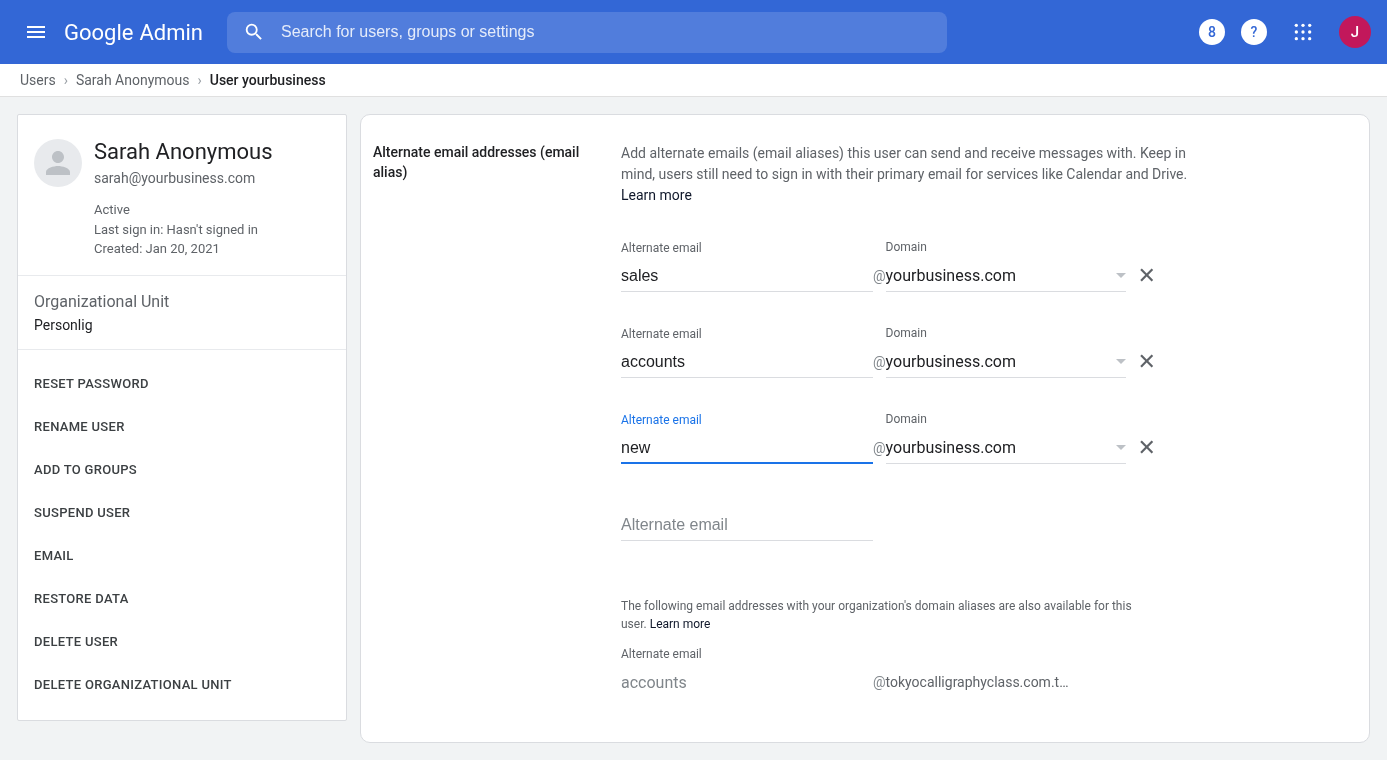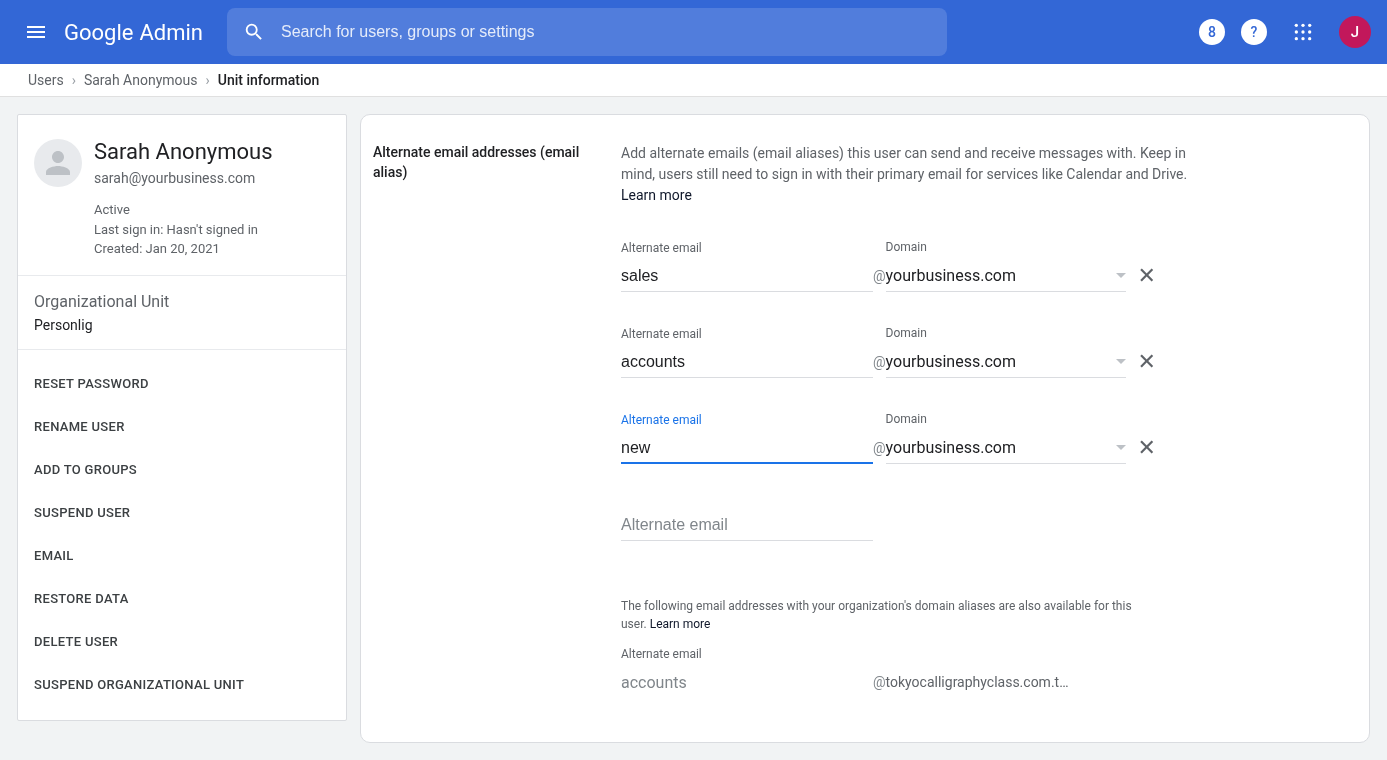--- a/index.html
+++ b/index.html
@@ -27,21 +27,21 @@
     cursor: pointer;
   }
   .logo {
     display: flex; align-items: center; margin-left: 8px; margin-right: 24px;
     font-size: 22px; font-weight: 400;
   }
   .logo-google { font-weight: 400; }
   .logo-admin { font-weight: 400; margin-left: 6px; }
   .search-bar {
     flex: 0 0 720px;
-    height: 48px;
+    height: 41px;
     background: rgba(255,255,255,0.15);
     border-radius: 8px;
     display: flex;
     align-items: center;
     padding: 0 16px;
   }
   .search-bar input {
     background: transparent; border: none; outline: none;
     color: #fff; font-size: 16px; margin-left: 16px; flex: 1;
   }
@@ -65,21 +65,21 @@
     display: flex; align-items: center; justify-content: center;
     font-size: 15px; font-weight: 500; cursor: pointer;
   }
 
   
   .breadcrumb {
     background: #fff;
     height: 33px;
     display: flex;
     align-items: center;
-    padding: 0 28px;
+    padding: 0 20px;
     font-size: 14px;
     color: #5f6368;
     border-bottom: 1px solid #e0e0e0;
   }
   .breadcrumb .crumb { cursor: pointer; }
   .breadcrumb .sep { margin: 0 8px; color: #9aa0a6; }
   .breadcrumb .current { color: #202124; font-weight: 500; }
 
   
   .content {
@@ -251,21 +251,21 @@
     </div>
     <div class="avatar-circle">J</div>
   </div>
 </div>
 
 <div class="breadcrumb">
   <span class="crumb">Users</span>
   <span class="sep">›</span>
   <span class="crumb">Sarah Anonymous</span>
   <span class="sep">›</span>
-  <span class="current">Unit information</span>
+  <span class="current">User yourbusiness</span>
 </div>
 
 <div class="content">
 
   <div class="sidebar">
     <div class="user-head">
       <div class="user-avatar">
         <svg width="36" height="36" viewBox="0 0 24 24" fill="#bdc1c6">
             <path d="M12 12c2.21 0 4-1.79 4-4s-1.79-4-4-4-4 1.79-4 4 1.79 4 4 4zm0 2c-2.67 0-8 1.34-8 4v2h16v-2c0-2.66-5.33-4-8-4z"></path>
           </svg>
@@ -283,21 +283,21 @@
       <div class="org-value">Personlig</div>
     </div>
     <div class="actions">
       <div class="action-item">RESET PASSWORD</div>
       <div class="action-item">RENAME USER</div>
       <div class="action-item">ADD TO GROUPS</div>
       <div class="action-item">SUSPEND USER</div>
       <div class="action-item">EMAIL</div>
       <div class="action-item">RESTORE DATA</div>
       <div class="action-item">DELETE USER</div>
-      <div class="action-item">SUSPEND ORGANIZATIONAL UNIT</div>
+      <div class="action-item">DELETE ORGANIZATIONAL UNIT</div>
     </div>
   </div>
 
   <div class="main">
     <div class="section-title">Alternate email addresses (email alias)</div>
     <div class="section-body">
       <div class="description">
         <span>Add alternate emails (email aliases) this user can send and receive messages with. Keep in mind, users still need to sign in with their primary email for services like Calendar and Drive.</span><br>
         <span class="link">Learn more</span>
       </div>

